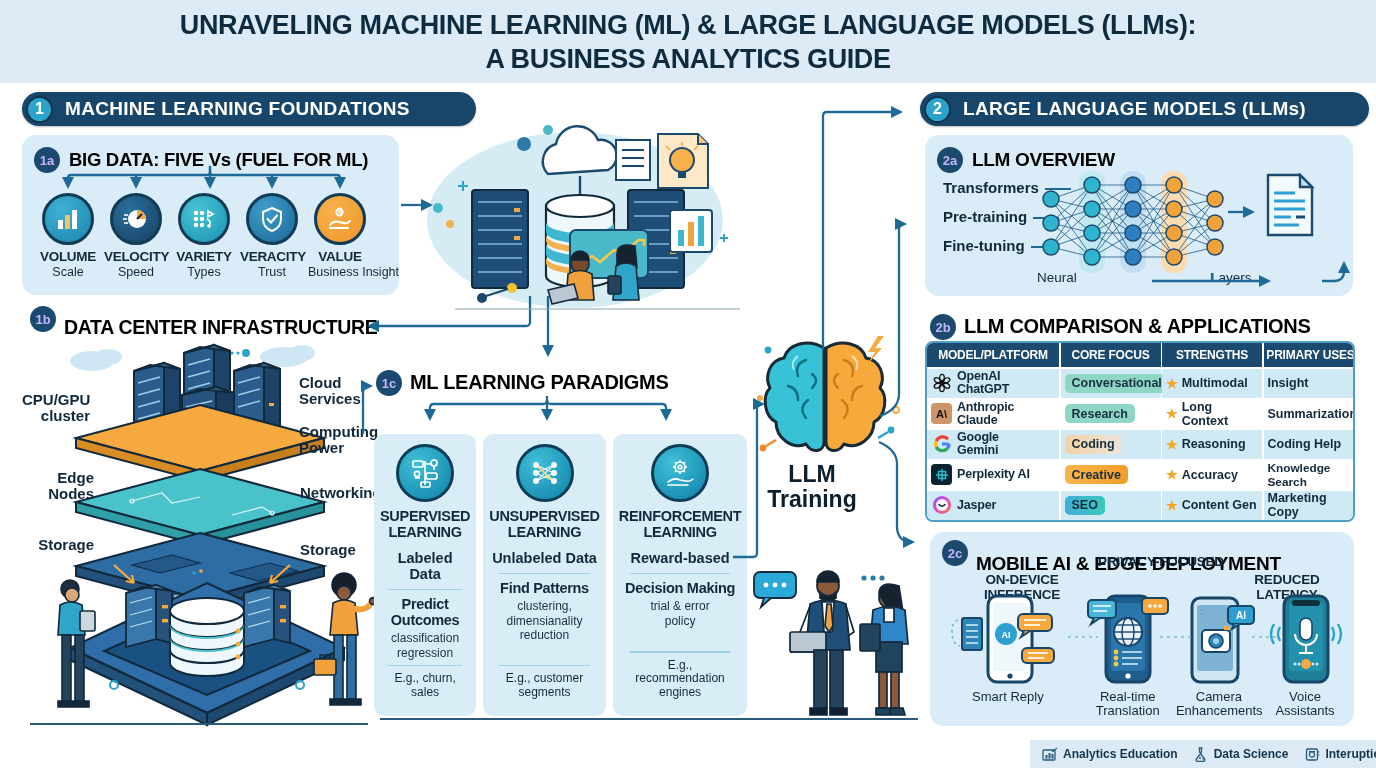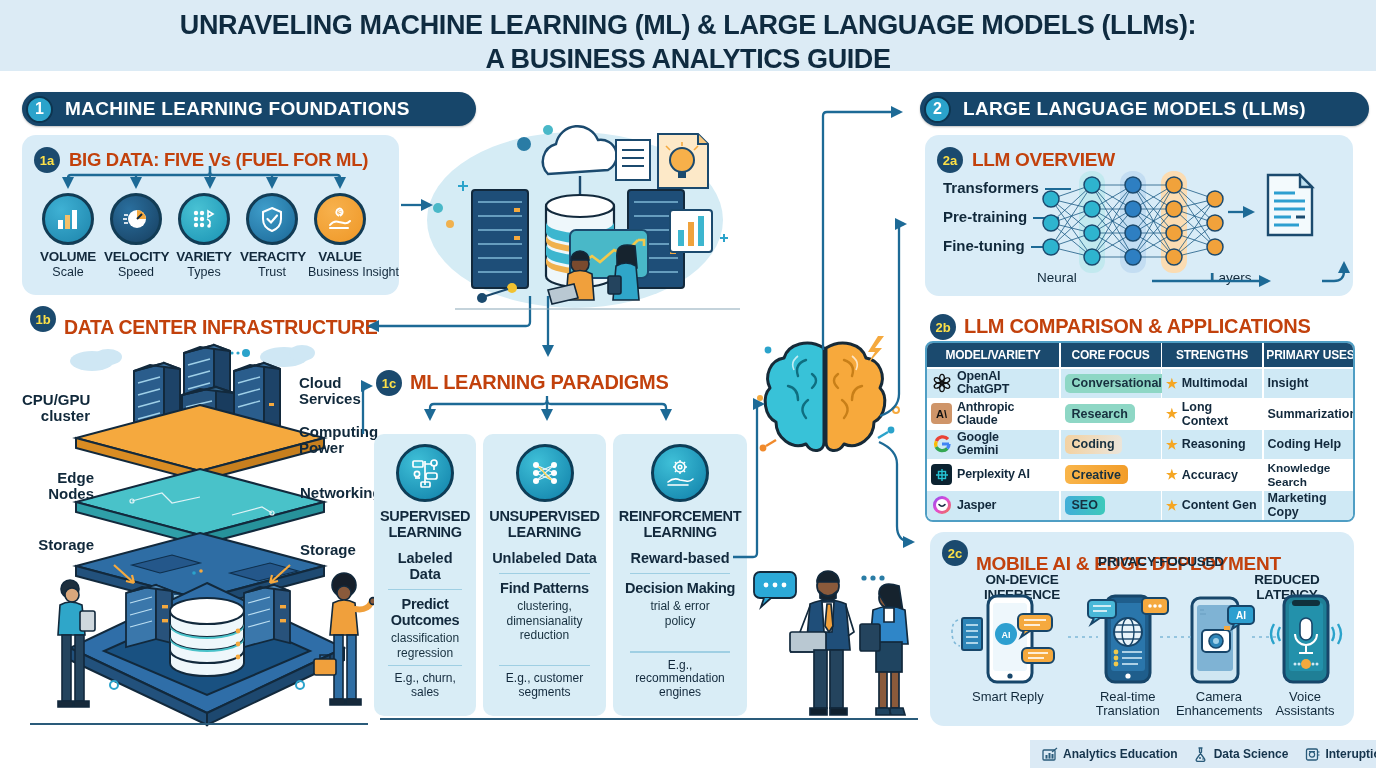--- a/index.html
+++ b/index.html
@@ -1,35 +1,35 @@
 <!DOCTYPE html>
 <html><head>
 <meta charset="utf-8">
 <style>
   html,body{margin:0;padding:0;background:#fff;}
   .stage{position:relative;width:1376px;height:768px;overflow:hidden;background:#fff;
          font-family:"Liberation Sans",sans-serif;color:#12293c;}
   
-  .hdr{position:absolute;left:0;top:0;width:1376px;height:71px;background:#dcebf5;}
+  .hdr{position:absolute;left:0;top:0;width:1376px;height:83px;background:#dcebf5;}
   .hdr .t1,.hdr .t2{position:absolute;width:100%;text-align:center;font-weight:800;
       color:#0f2b40;letter-spacing:-0.4px;}
   .hdr .t1{top:10px;font-size:27px;}
   .hdr .t2{top:44px;font-size:27px;}
   
   .pill{position:absolute;height:34px;background:#17466a;border-radius:18px;display:flex;
         align-items:center;color:#fff;padding:0 14px 0 4px;box-shadow:0 1px 2px rgba(0,0,0,.25);}
   .pill .num{width:27px;height:27px;border-radius:50%;background:#2ba3cb;display:flex;
         align-items:center;justify-content:center;font-weight:800;font-size:16px;
         border:2px solid #0d3550;box-sizing:border-box;}
   .pill .ptitle{margin-left:12px;font-weight:800;font-size:19px;letter-spacing:0.3px;}
   
   .panel{position:absolute;background:#d9ecf7;border-radius:14px;}
-  .badge{width:26px;height:26px;border-radius:50%;background:#1b4a6e;color:#fde047;display:flex;
+  .badge{width:26px;height:26px;border-radius:50%;background:#1b4a6e;color:#c4b5fd;display:flex;
         align-items:center;justify-content:center;font-weight:800;font-size:13px;}
-  .blocktitle{font-weight:800;font-size:19px;color:#c2410c;letter-spacing:-0.3px;white-space:nowrap;}
+  .blocktitle{font-weight:800;font-size:19px;color:#000000;letter-spacing:-0.3px;white-space:nowrap;}
   .abs{position:absolute;}
   
   .vitem{position:absolute;width:64px;text-align:center;}
   .vcirc{width:52px;height:52px;border-radius:50%;margin:0 auto;border:3px solid #123c55;
         box-sizing:border-box;display:flex;align-items:center;justify-content:center;}
   .vname{font-weight:800;font-size:13.5px;margin-top:4px;letter-spacing:-0.3px;}
   .vsub{font-size:12.5px;margin-top:1px;white-space:nowrap;}
   
   .dclab{position:absolute;font-weight:700;font-size:15px;line-height:1.08;color:#10283a;}
   
@@ -554,20 +554,21 @@
     </g>
     <polygon points="128,2 118,18 125,18 116,32 132,14 125,14 134,2" fill="#f5a93e"></polygon>
     <circle cx="18" cy="16" r="3.4" fill="#2ba3cb"></circle>
       <circle cx="10" cy="64" r="3" fill="#f5a93e"></circle>
     <line x1="128" y1="104" x2="138" y2="98" stroke="#2ba3cb" stroke-width="2.4"></line>
       <circle cx="141" cy="96" r="3.4" fill="#2ba3cb"></circle>
     <line x1="16" y1="112" x2="26" y2="106" stroke="#f08a2c" stroke-width="2.4"></line>
       <circle cx="13" cy="114" r="3.4" fill="#f08a2c"></circle>
     <circle cx="146" cy="76" r="3" fill="none" stroke="#f5a93e" stroke-width="2"></circle>
   </svg>
+  <div class="llmtrain">LLM Training</div>
 
   <svg class="abs" style="left:748px;top:560px;" width="175" height="162" viewBox="0 0 175 162">
     <g stroke="#12293c" stroke-width="1.8">
         <rect x="6" y="12" width="42" height="26" rx="6" fill="#2ba9d8"></rect>
         <path d="M16,38 l-3,9 10,-9" fill="#2ba9d8"></path>
       </g>
     <g fill="#fff">
         <circle cx="18" cy="25" r="2.4"></circle>
         <circle cx="27" cy="25" r="2.4"></circle>
         <circle cx="36" cy="25" r="2.4"></circle>
@@ -714,21 +715,21 @@
     <div class="nnbot" style="left:112px;top:135px;">Neural</div>
     <div class="nnbot" style="left:286px;top:135px;">Layers</div>
   </div>
 
   <div class="abs" style="left:930px;top:314px;">
       <div class="badge">2b</div>
     </div>
   <div class="abs blocktitle" style="left:964px;top:315px;font-size:20px;">LLM COMPARISON &amp; APPLICATIONS</div>
 
   <div class="tbl">
-    <div class="th">MODEL/VARIETY</div>
+    <div class="th">MODEL/PLATFORM</div>
     <div class="th">CORE FOCUS</div>
     <div class="th">STRENGTHS</div>
     <div class="th">PRIMARY USES</div>
 
     <div class="td r-odd">
       <span class="logo">
         <svg width="20" height="20" viewBox="0 0 24 24" fill="none" stroke="#111" stroke-width="1.6">
           <g>
               <ellipse cx="12" cy="6.2" rx="2.8" ry="4.6"></ellipse>
               <ellipse cx="12" cy="6.2" rx="2.8" ry="4.6" transform="rotate(60 12 12)"></ellipse>

